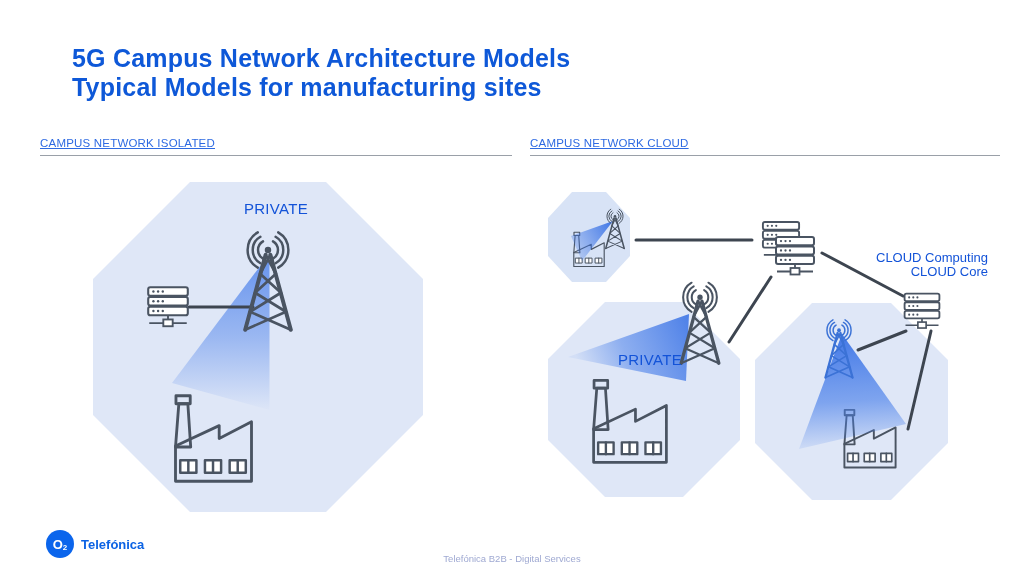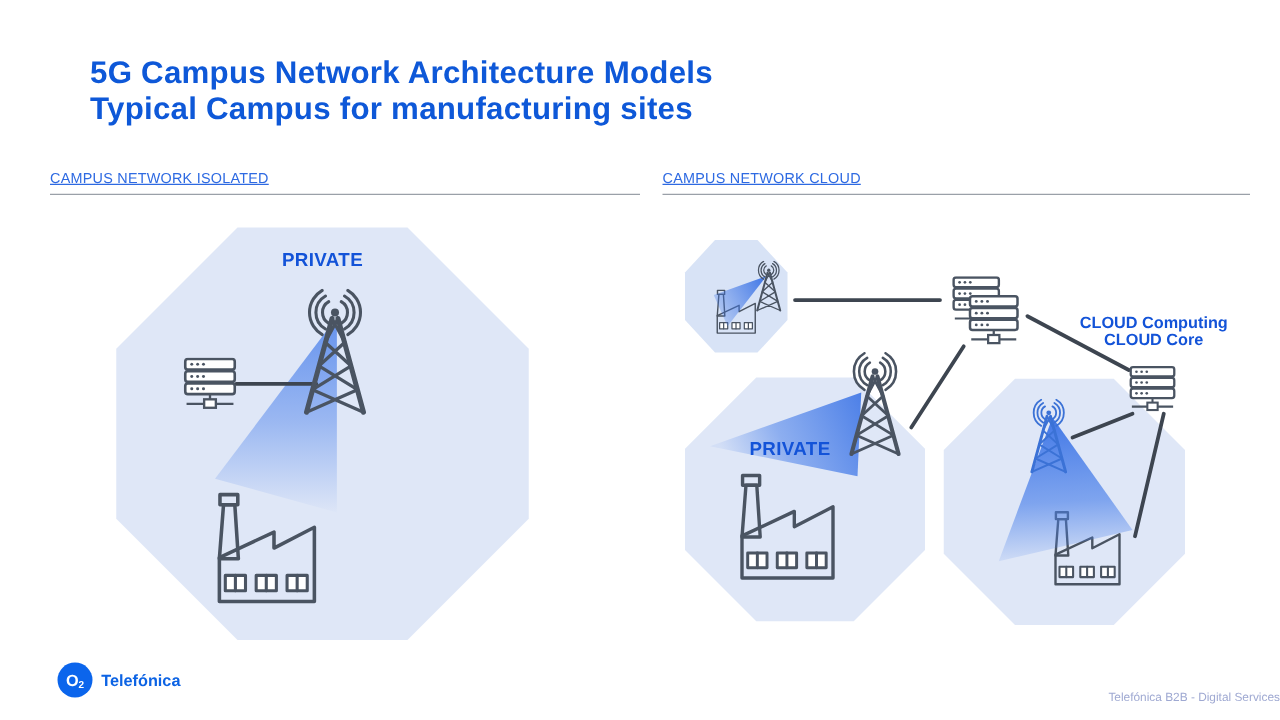--- a/index.html
+++ b/index.html
@@ -10,40 +10,40 @@
   .abs{position:absolute;}
   .title{
     left:47px;top:44px;font-size:25px;font-weight:bold;line-height:1.17;
     color:var(--accent,#0e58d8);letter-spacing:0.2px;white-space:nowrap;margin-left:25px;
   }
   .section-label{
     top:137px;font-size:11.5px;color:var(--header-blue,#2e6ae2);letter-spacing:0.2px;white-space:nowrap;text-decoration:underline;
   }
   .rule{top:155px;border-top:1px solid var(--rule-gray,#9aa0a8);height:0;}
   .diagram-label{
-    font-weight:bold;color:var(--label-blue,#1353d8);text-align:center;white-space:nowrap;
+    font-weight:normal;color:var(--label-blue,#1353d8);text-align:right;white-space:nowrap;
   }
   .private{font-size:15px;letter-spacing:0.3px;}
   .edge-label{font-size:13px;line-height:1.1;}
   svg{overflow:visible;}
   use{overflow:visible;}
   .ic-gray{color:var(--icon-gray,#4a5462);}
   .ic-blue{color:var(--tower-blue,#3b72d6);}
   .conn{stroke:var(--line-gray,#3d4550);stroke-width:3;stroke-linecap:round;}
   .oct{fill:var(--octagon,#dfe7f7);}
   .oct-sm{fill:var(--octagon-small,#d8e3f6);}
   .logo-circle{
     left:46px;top:530px;width:28px;height:28px;border-radius:50%;
     background:var(--logo-bg,#0b65ec);color:#ffffff;font-weight:bold;
     display:flex;align-items:center;justify-content:center;font-size:13px;
   }
   .logo-circle .sub{font-size:8px;margin-top:7px;}
   .brand-name{left:81px;top:537px;font-size:13px;font-weight:600;color:var(--brand-blue,#0c63e4);}
   .footer-caption{
-    left:0;right:0;top:553px;text-align:right;font-size:9.5px;
+    left:0;right:0;top:553px;text-align:center;font-size:9.5px;
     color:var(--footer-gray,#9fa9d2);
   }
 </style>
 </head>
 <body>
 
 <svg width="0" height="0" style="position:absolute" aria-hidden="true">
   <defs>
     <symbol id="tower" viewBox="0 0 60 112">
       <g fill="none" stroke="currentColor" stroke-linecap="round">
@@ -95,21 +95,21 @@
           <rect x="67" y="74" width="17" height="13"></rect>
         </g>
         <path stroke-width="2.6" d="M23.5,74 V87 M49.5,74 V87 M75.5,74 V87"></path>
       </g>
     </symbol>
   </defs>
 </svg>
 
 <div class="abs title">
   <div>5G Campus Network Architecture Models</div>
-  <div>Typical Campus for manufacturing sites</div>
+  <div>Typical Models for manufacturing sites</div>
 </div>
 
 <div class="abs section-label" style="left:40px;">CAMPUS NETWORK ISOLATED</div>
 <div class="abs rule" style="left:40px;width:472px;"></div>
 <div class="abs section-label" style="left:530px;text-align:right;">CAMPUS NETWORK CLOUD</div>
 <div class="abs rule" style="left:530px;width:470px;"></div>
 
 <svg class="abs" style="left:60px;top:170px;" width="420" height="350" viewBox="60 170 420 350">
   <defs>
     <linearGradient id="beamL" gradientUnits="userSpaceOnUse" x1="268" y1="262" x2="268" y2="412">

